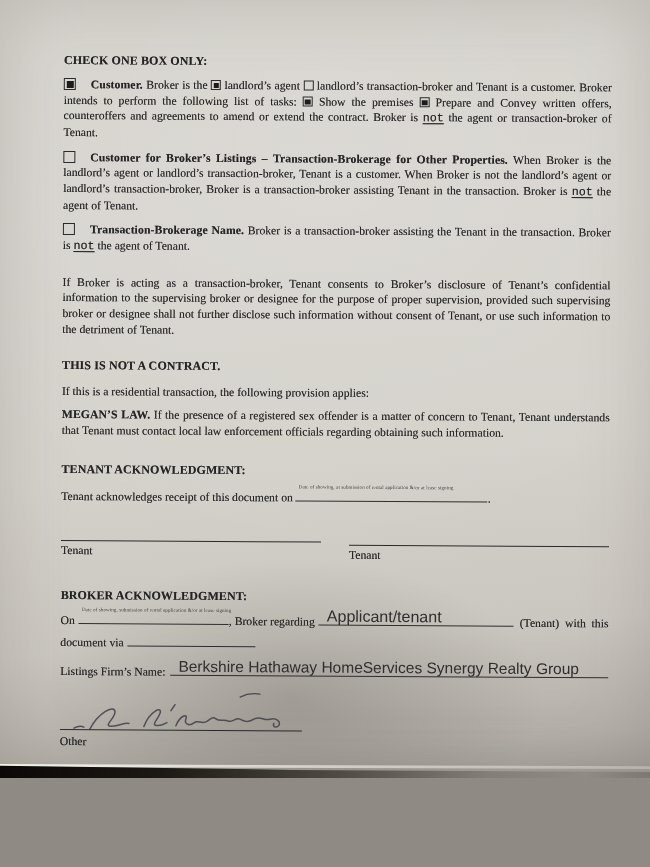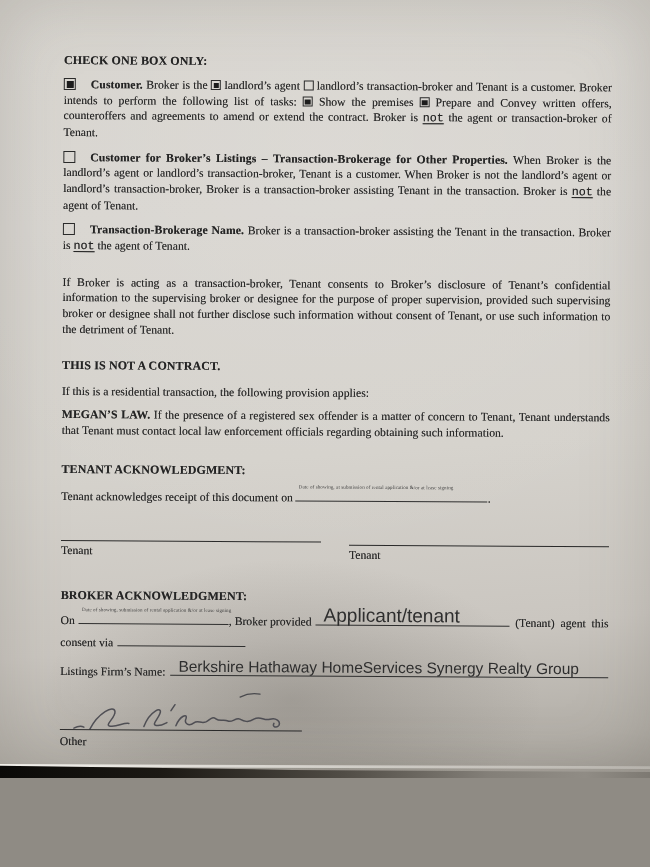--- a/index.html
+++ b/index.html
@@ -70,21 +70,21 @@
     display: inline-block; position: relative; height: 13px;
     border-bottom: 1.2px solid #2f2f2f; vertical-align: baseline;
   }
   .blank-label {
     position: absolute; bottom: 11px; left: 3px;
     font-size: 5px; line-height: 1; white-space: nowrap; color: #3c3c3c;
     text-shadow: none; letter-spacing: 0.1px;
   }
   .typed {
     position: absolute; left: 8px; bottom: 0;
-    font-family: "Liberation Sans", sans-serif; font-size: 19px; line-height: 1;
+    font-family: "Liberation Sans", sans-serif; font-size: 16px; line-height: 1;
     color: var(--typed); white-space: nowrap; text-shadow: none;
   }
 
   
   .sig-row { display: flex; gap: 28px; margin-top: 36px; }
   .sig-col { flex: 1; }
   .sig-col-right { transform: translateY(3px); }
   .sig-line { height: 0; border-bottom: 1.4px solid #2a2a2a; }
   .sig-label { margin-top: 2px; }
 
@@ -147,29 +147,29 @@
       </div>
     </div>
 
     <h2 style="margin-top:28px;">BROKER ACKNOWLEDGMENT:</h2>
 
     <div class="flexline" style="margin-top:8px;">
       <span class="w">On</span>
       <span class="blank date-blank" style="margin-left:4px;">
           <span class="blank-label">Date of showing, submission of rental application &amp;/or at lease signing</span>
         </span>
-      <span class="w">, Broker provided</span>
+      <span class="w">, Broker regarding</span>
       <span class="blank provided-blank">
           <span class="typed">Applicant/tenant</span>
         </span>
-      <span class="w">(Tenant)  agent  this</span>
+      <span class="w">(Tenant)  with  this</span>
     </div>
 
     <div class="flexline">
-      <span class="w">consent via</span>
+      <span class="w">document via</span>
       <span class="blank via-blank"></span>
     </div>
 
     <div class="flexline" style="margin-top:9px;">
       <span class="w">Listings Firm’s Name:</span>
       <span class="blank firm-blank">
           <span class="typed">Berkshire Hathaway HomeServices Synergy Realty Group</span>
         </span>
     </div>
 

